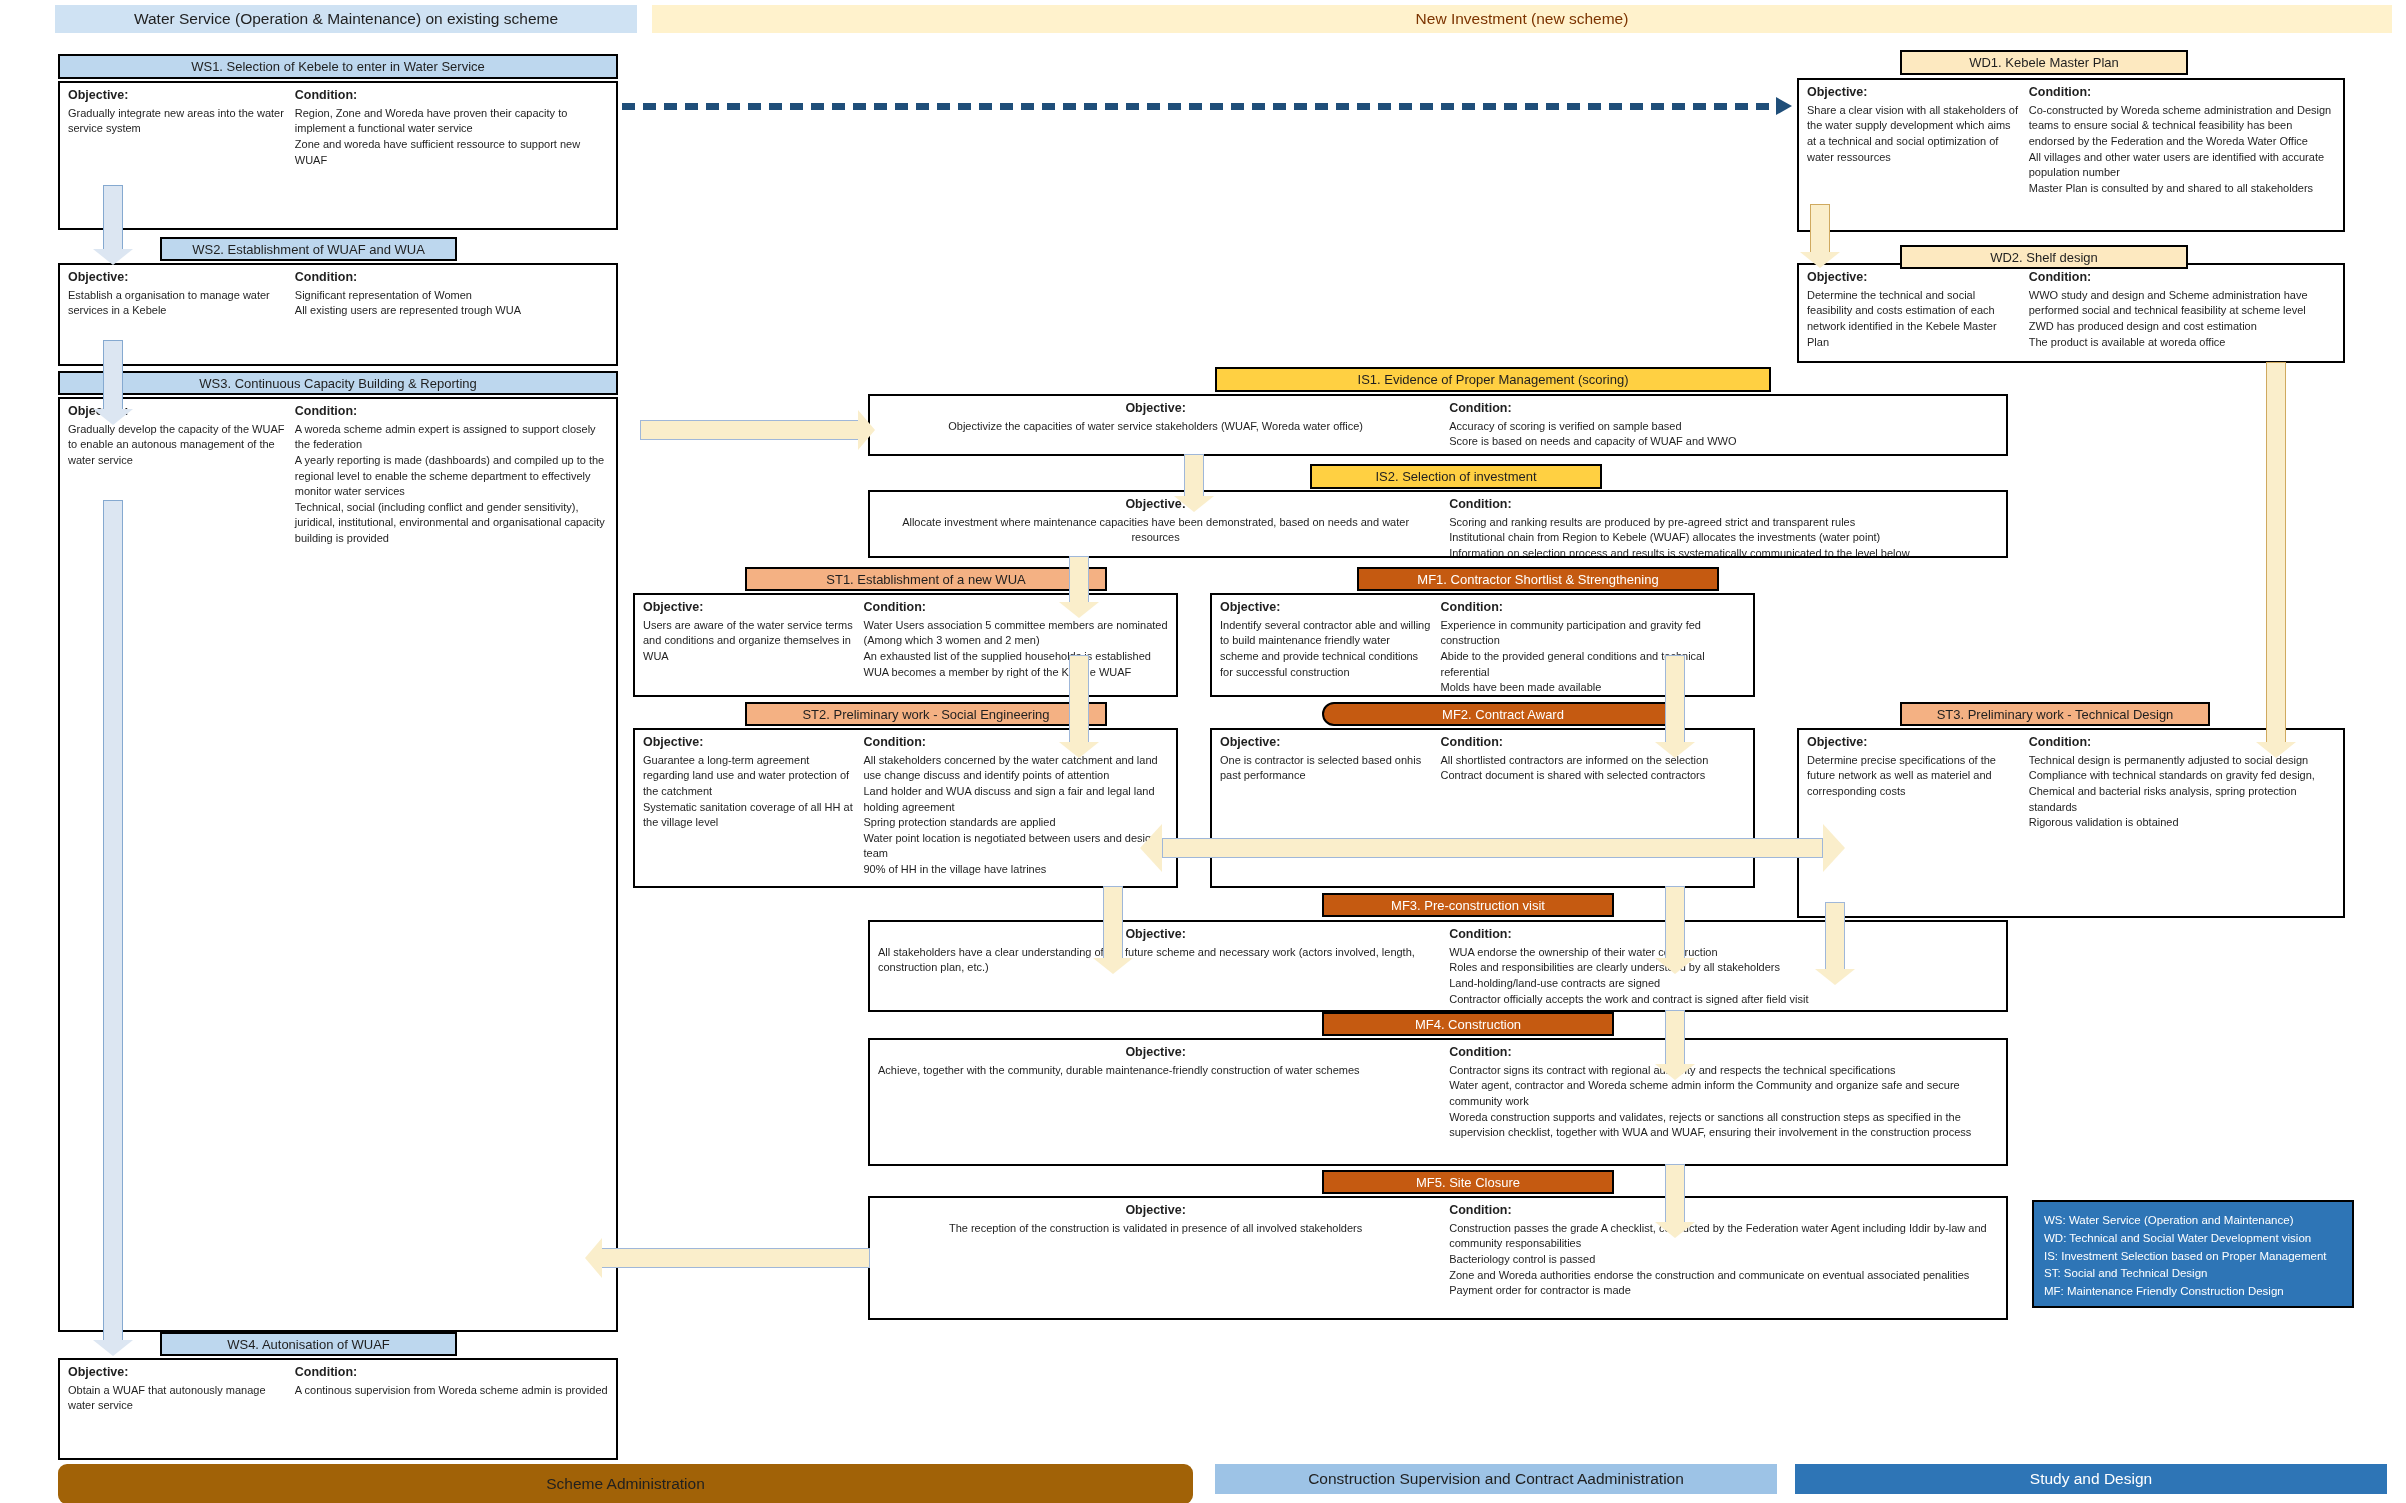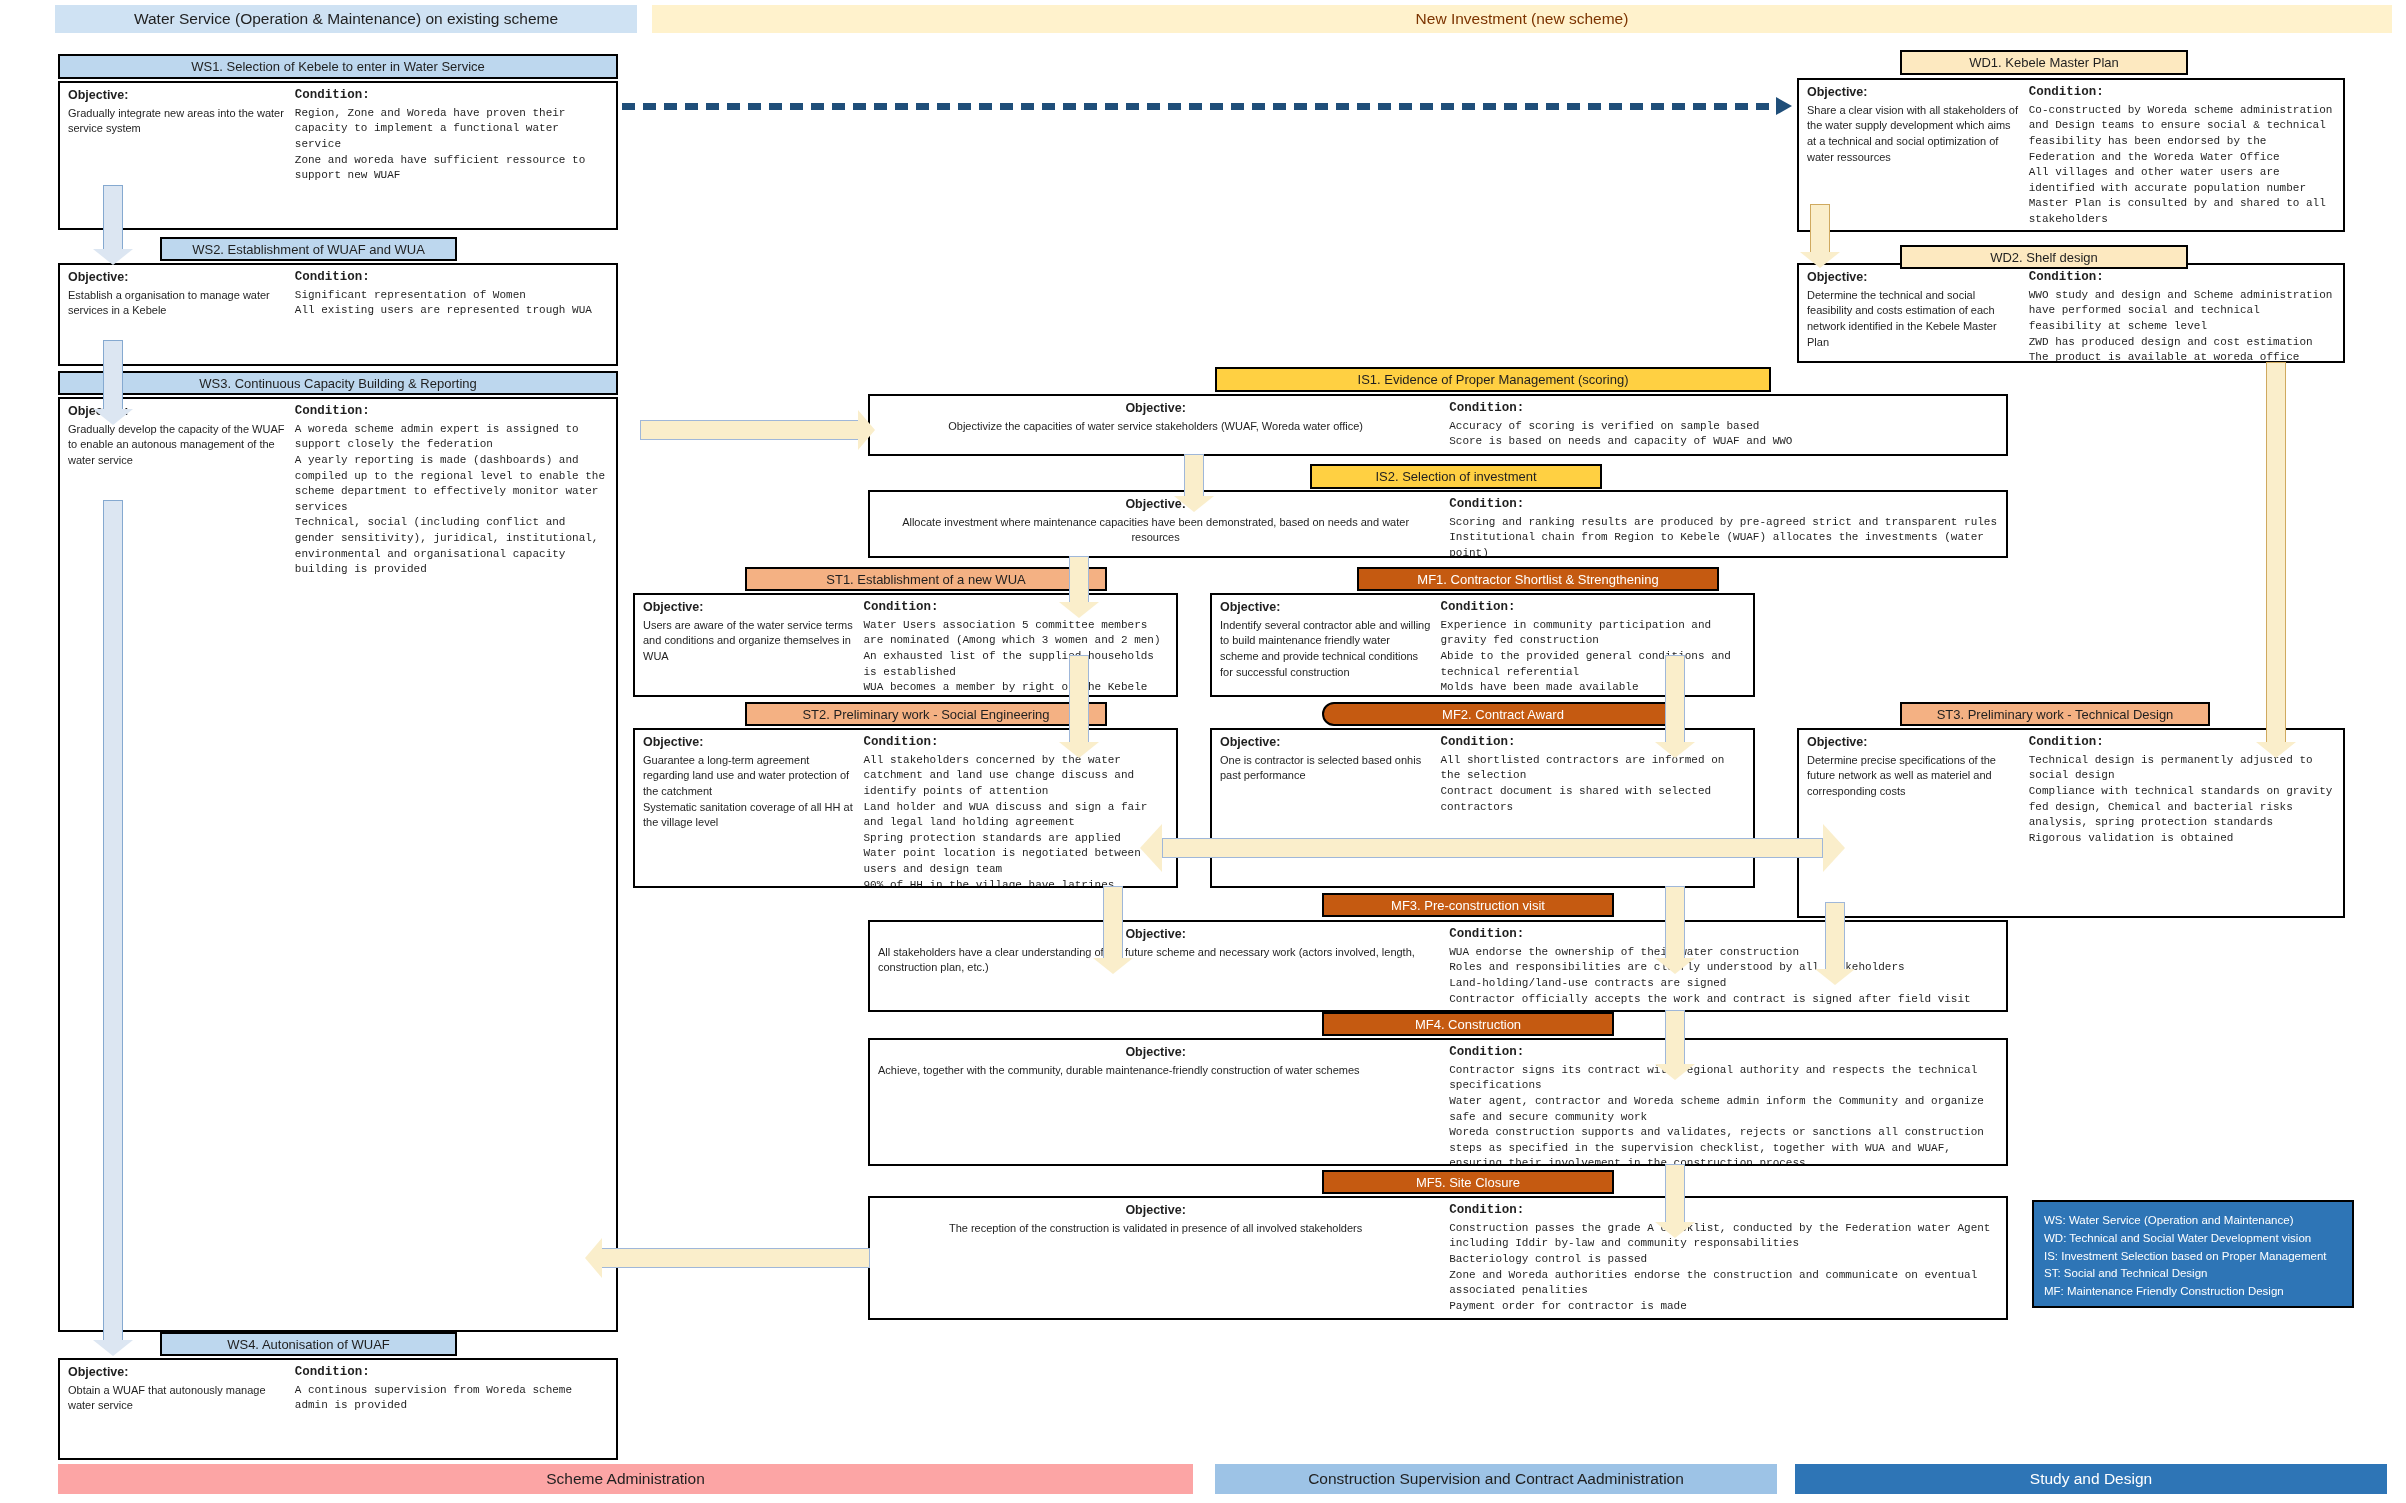--- a/index.html
+++ b/index.html
@@ -17,21 +17,21 @@
   .phdr.is { background:#ffd042; }
   .phdr.st { background:#f4b183; }
   .phdr.mf { background:#c55a11; color:#ffffff; }
 
   .bodybox { position:absolute; border:2px solid #000; background:#fff; display:flex;
              padding:4px 8px; z-index:2; box-sizing:border-box; font-size:11px;
              line-height:1.42; overflow:hidden; }
   .lbl { font-weight:bold; font-size:12.5px; margin-bottom:1px; }
   .txt { white-space:pre-line; }
   .bodybox .obj  { width:42%; padding-right:10px; box-sizing:border-box; }
-  .bodybox .cond { width:58%; box-sizing:border-box;font-family:Liberation Mono, monospace; }
+  .bodybox .cond { width:58%; box-sizing:border-box; }
   .bodybox.wide .obj  { width:51%; text-align:center; padding-right:16px; }
   .bodybox.wide .cond { width:49%; text-align:left; }
 
   
   .blue  { --f:#dce6f2; --s:#85a9d0; }
   .cream { --f:#faeecb; --s:#9fb7d9; }
   .tan   { --f:#faeecb; --s:#cfa95f; }
 
   .av { position:absolute; display:flex; flex-direction:column; align-items:center; z-index:6; }
   .av .as { width:20px; flex:1; background:var(--f); border:1.5px solid var(--s); border-bottom:none; box-sizing:border-box; }
@@ -293,21 +293,21 @@
 Payment order for contractor is made</div>
     </div>
   </div>
 
   <div class="legend" style="left:2032px;top:1200px;width:322px;height:108px;">WS: Water Service (Operation and Maintenance)
 WD: Technical and Social Water Development vision
 IS: Investment Selection based on Proper Management
 ST: Social and Technical Design
 MF: Maintenance Friendly Construction Design</div>
 
-  <div class="foot" style="left:58px;top:1464px;width:1135px;height:30px;background:#fca5a5;">Scheme Administration</div>
+  <div class="foot" style="left:58px;top:1464px;width:1135px;height:40px;background:#a16207;border-radius:9px;">Scheme Administration</div>
   <div class="foot" style="left:1215px;top:1464px;width:562px;height:30px;background:#9dc3e6;">Construction Supervision and Contract Aadministration</div>
   <div class="foot" style="left:1795px;top:1464px;width:592px;height:30px;background:#2e75b6;color:#ffffff;">Study and Design</div>
 
   <div class="av blue" style="left:92px;top:185px;width:42px;height:80px;">
       <div class="as"></div>
       <div class="ah"></div>
     </div>
   <div class="av blue" style="left:92px;top:340px;width:42px;height:85px;">
       <div class="as"></div>
       <div class="ah"></div>

